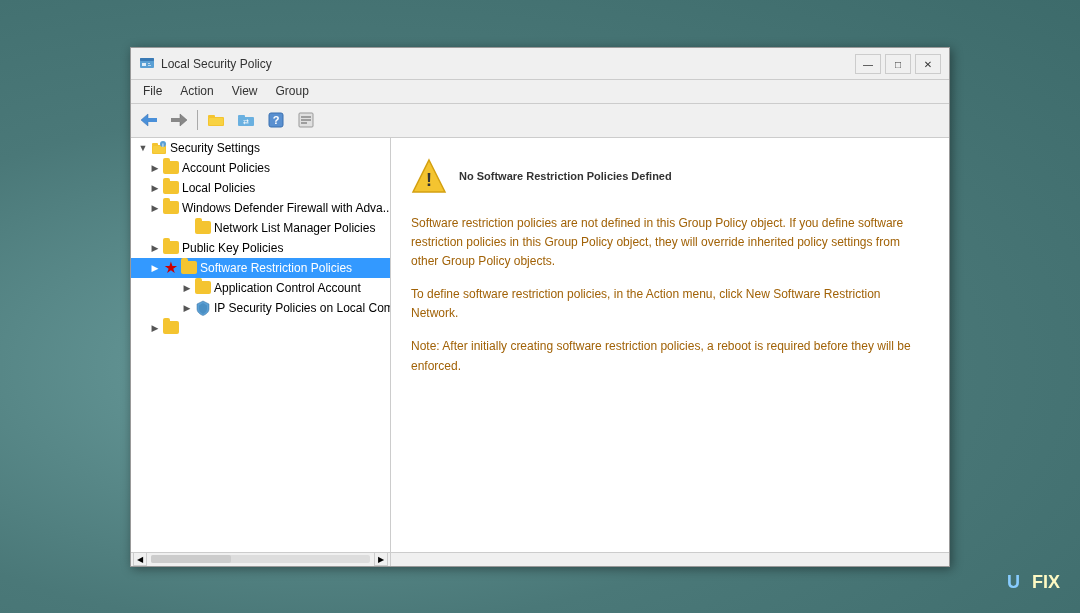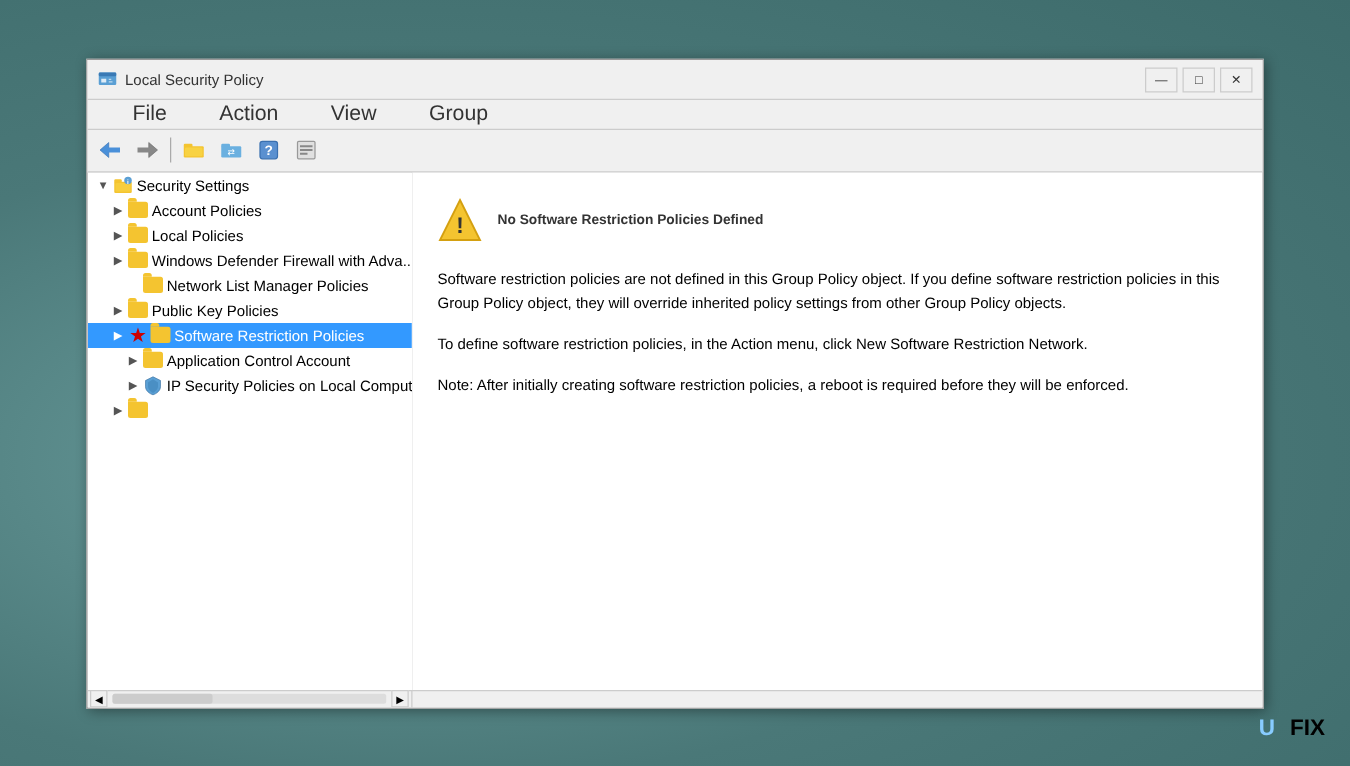--- a/index.html
+++ b/index.html
@@ -8,21 +8,21 @@
       background-image: radial-gradient(ellipse at 30% 60%, #6b9e9e 0%, #4a7878 50%, #3d6b6b 100%);
       width: 1080px;
       height: 613px;
       display: flex;
       align-items: center;
       justify-content: center;
       font-family: 'Segoe UI', Tahoma, sans-serif;
       font-size: 12px;
     }
     .window {
-      width: 942px;
+      width: 820px;
       height: 520px;
       background: #f0f0f0;
       border: 1px solid #999;
       box-shadow: 2px 2px 10px rgba(0,0,0,0.4);
       display: flex;
       flex-direction: column;
     }
     .title-bar {
       background: #f0f0f0;
       display: flex;
@@ -60,23 +60,22 @@
       gap: 2px;
       padding: 2px 4px;
       background: #f0f0f0;
       border-bottom: 1px solid #ccc;
       height: 24px;
       align-items: center;
     }
     .menu-item {
       padding: 2px 8px;
       cursor: pointer;
-      font-size: 17px;
+      font-size: 12px;
       color: #333;
-      margin-left: 24px;
     }
     .toolbar {
       display: flex;
       align-items: center;
       gap: 2px;
       padding: 3px 4px;
       background: #f0f0f0;
       border-bottom: 1px solid #ccc;
       height: 34px;
     }
@@ -177,21 +176,21 @@
       flex-shrink: 0;
     }
     .info-title {
       font-size: 11px;
       font-weight: bold;
       color: #333;
     }
     .info-body {
       font-size: 12px;
       line-height: 1.6;
-      color: #000000;
+      color: #a16207;
     }
     .info-body p {
       margin-bottom: 14px;
     }
     .scroll-thumb {
       width: 180px;
       height: 10px;
       background: #ccc;
       border-radius: 2px;
     }
@@ -226,25 +225,25 @@
       position: fixed;
       bottom: 20px;
       right: 20px;
       color: white;
       font-size: 18px;
       font-weight: bold;
       display: flex;
       gap: 12px;
     }
     .watermark-u { color: #88ccff; }
-    .watermark-fix { color: #000000; }
+    .watermark-fix { color: #fef9c3; }
 
     
     .indent-1 { padding-left: 16px; }
-    .indent-2 { padding-left: 28px; }
+    .indent-2 { padding-left: 28px; margin-left: 20px; }
   </style>
 </head>
 <body>
 
 <div class="window">
 
   <div class="title-bar">
     <div class="title-bar-left">
       <span>
         <svg width="16" height="16" viewBox="0 0 16 16">

